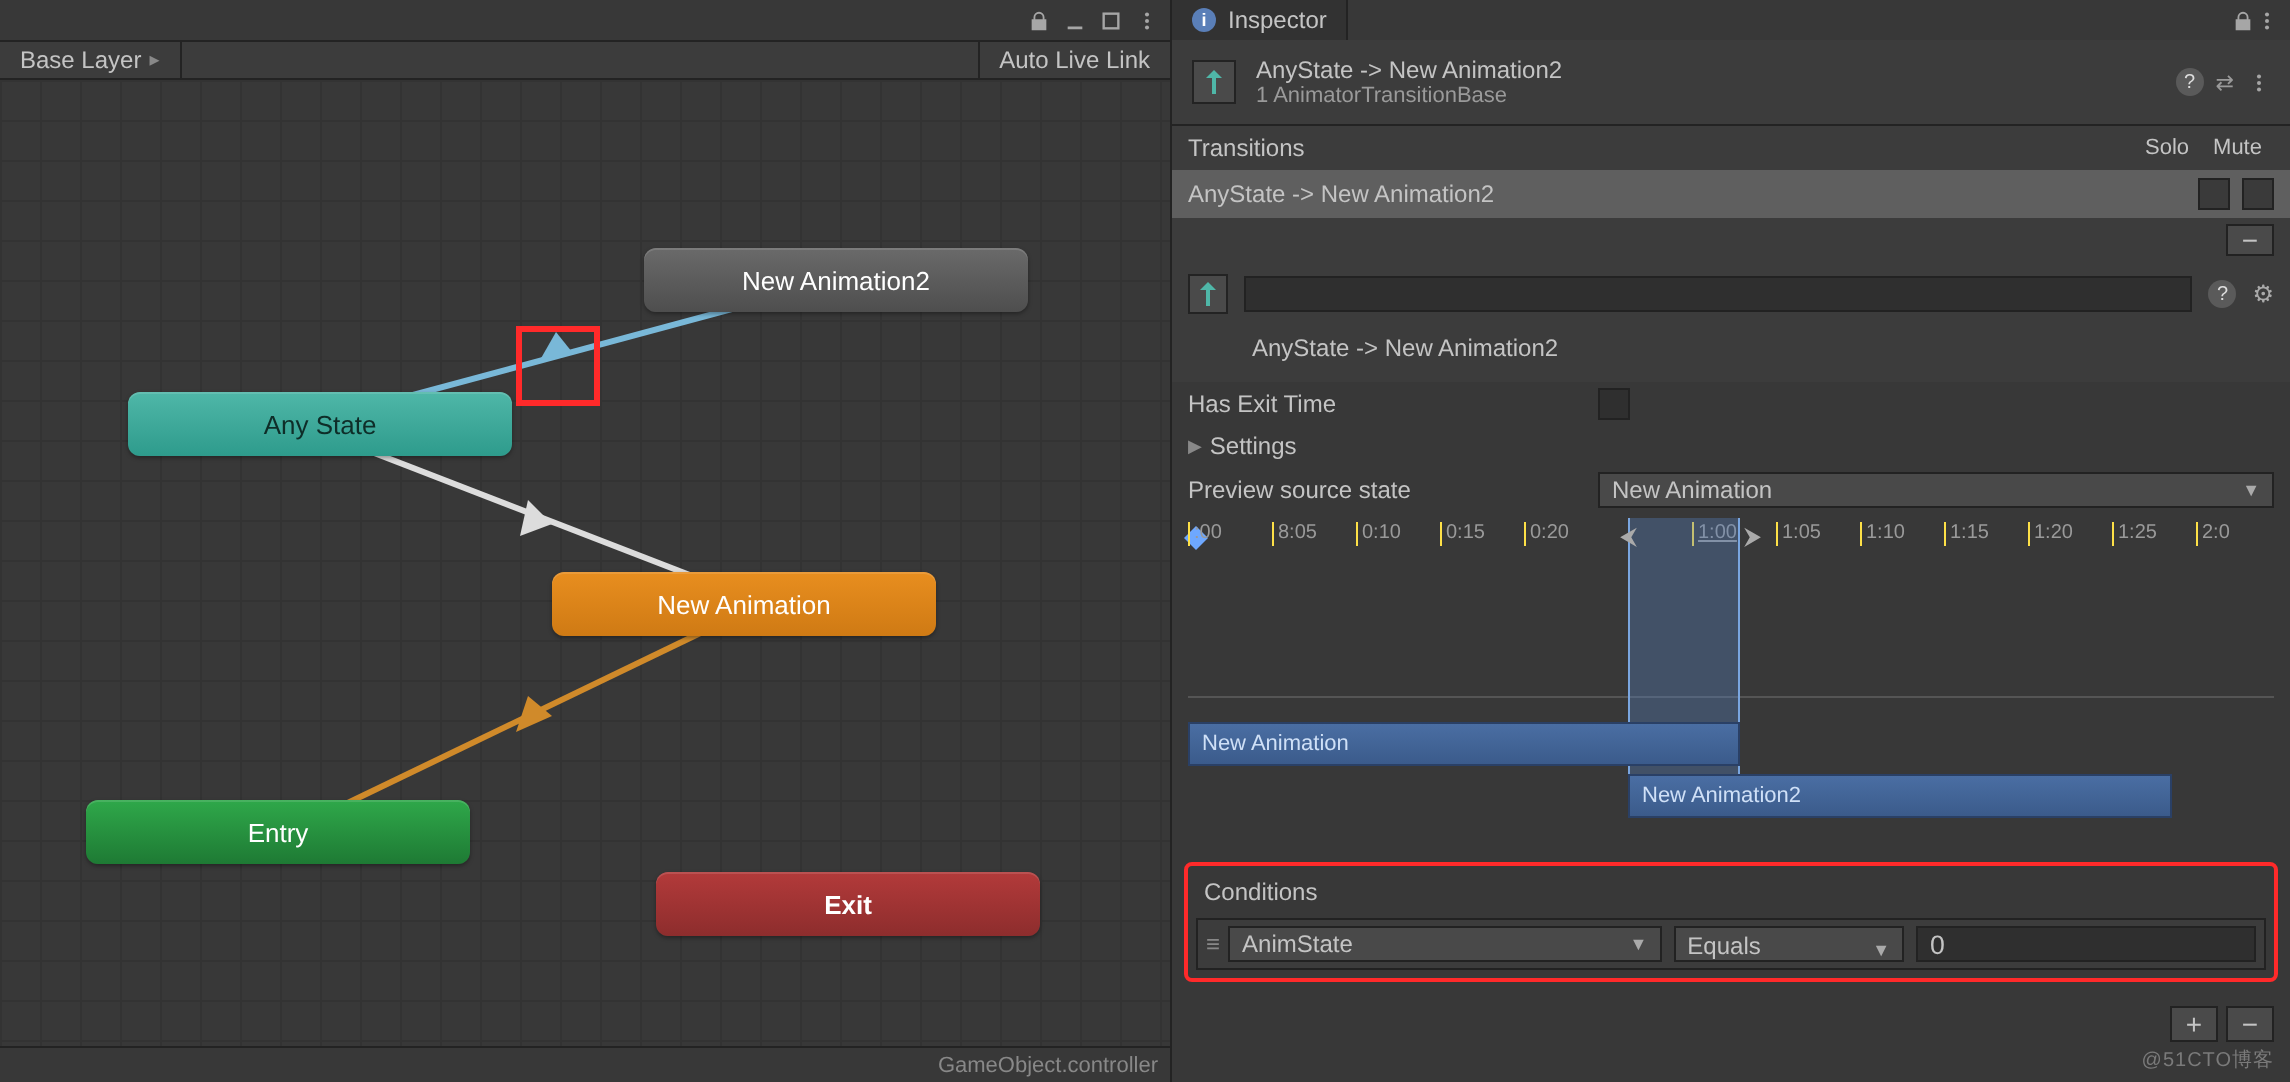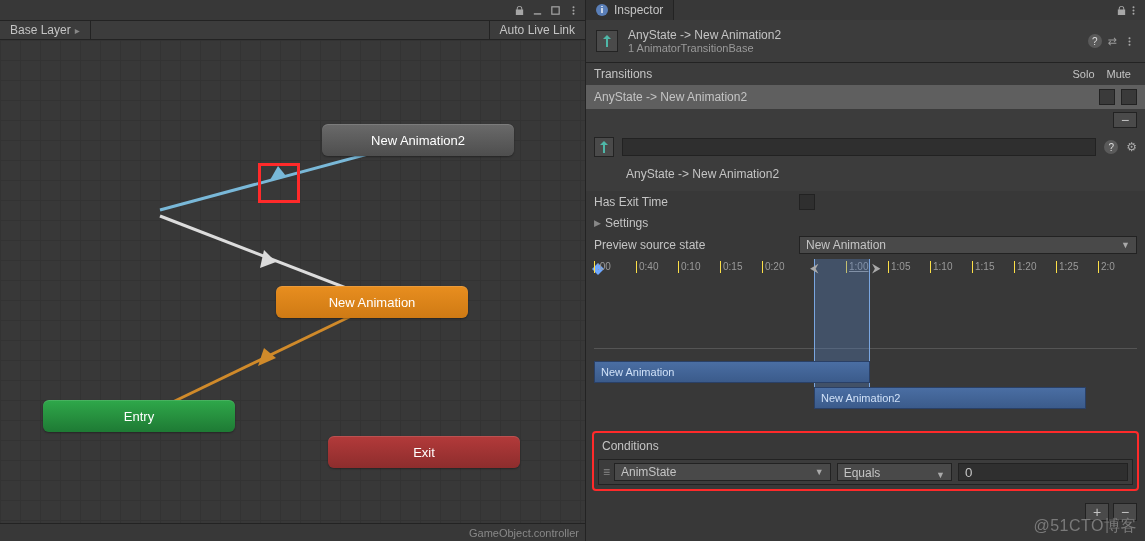--- a/index.html
+++ b/index.html
@@ -78,21 +78,21 @@
       align-items: center;
       justify-content: center;
       color: #fff;
       font-size: 13px;
       box-shadow: 0 1px 2px rgba(0,0,0,.35), inset 0 1px rgba(255,255,255,.12);
     }
     .state-anystate { left: 64px; top: 156px; background: linear-gradient(#4fb7a8,#2e9b8c); color:#0e2d28; font-weight:500; }
     .state-newanim2 { left: 322px; top: 84px;  background: linear-gradient(#6a6a6a,#4e4e4e); }
     .state-newanim  { left: 276px; top: 246px; background: linear-gradient(#e88e1f,#cf7a14); }
     .state-entry    { left: 43px;  top: 360px; background: linear-gradient(#2fa84a,#1e7a34); }
-    .state-exit     { left: 328px; top: 396px; background: linear-gradient(#b33a3a,#8d2d2d); }
+    .state-exit     { left: 328px; top: 396px; background: linear-gradient(#b33a3a,#8d2d2d); font-weight: bold; }
     .highlight-box {
       position: absolute;
       border: 3px solid #ff2a2a;
       pointer-events: none;
     }
     .hl-arrow { left: 258px; top: 123px; width: 42px; height: 40px; }
     .animator-status {
       height: 18px;
       background: #383838;
       border-top: 1px solid #232323;
@@ -261,21 +261,21 @@
     }
     .drag-handle { color:#888; letter-spacing:-2px; }
     .num-field { background:#2f2f2f;border:1px solid #222;height:18px;padding:0 6px; color:#c4c4c4; width:170px;}
     .plus-row { display:flex; justify-content:flex-end; padding:4px 8px; }
     .plus-btn {
       width:24px;height:18px;background:#4a4a4a;border:1px solid #222;
       display:flex;align-items:center;justify-content:center;color:#c4c4c4;font-size:14px;
     }
     .watermark {
       position:absolute; right:8px; bottom:4px;
-      color:#7a7a7a; font-size:16px; letter-spacing:.5px;
+      color:#7a7a7a; font-size:10px; letter-spacing:.5px;
       pointer-events:none;
     }
   </style>
 </head>
 <body>
 
 <div class="animator-panel">
   <div class="animator-windowbar">
     <span class="win-icon">
         <svg viewBox="0 0 12 12">
@@ -316,20 +316,23 @@
       <line x1="160" y1="170" x2="420" y2="100" stroke="#79b8d8" stroke-width="3"></line>
       <polygon points="286,136 278,126 270,140" fill="#79b8d8"></polygon>
 
       <line x1="160" y1="176" x2="372" y2="258" stroke="#dcdcdc" stroke-width="3"></line>
       <polygon points="276,222 264,210 260,228" fill="#dcdcdc"></polygon>
 
       <line x1="152" y1="372" x2="372" y2="266" stroke="#d08a2a" stroke-width="3"></line>
       <polygon points="276,318 264,308 258,326" fill="#d08a2a"></polygon>
     </svg>
 
+    <div class="state-node state-anystate">
+      <span>Any State</span>
+    </div>
     <div class="state-node state-newanim2">
       <span>New Animation2</span>
     </div>
     <div class="state-node state-newanim">
       <span>New Animation</span>
     </div>
     <div class="state-node state-entry">
       <span>Entry</span>
     </div>
     <div class="state-node state-exit">
@@ -430,21 +433,21 @@
       <span class="chev">▼</span>
     </div>
   </div>
 
   <div class="timeline-wrap">
     <div class="timeline-ruler" id="ruler">
       <svg class="playhead" style="left:6px;">
           <polygon points="6,0 12,6 6,12 0,6" fill="#6ea8ff"></polygon>
         </svg>
     <span class="ruler-tick" style="left: 8px;">:00</span>
-        <span class="ruler-tick" style="left: 50px;">0:40</span>
+        <span class="ruler-tick" style="left: 50px;">8:05</span>
         <span class="ruler-tick" style="left: 92px;">0:10</span>
         <span class="ruler-tick" style="left: 134px;">0:15</span>
         <span class="ruler-tick" style="left: 176px;">0:20</span>
         <span class="ruler-tick" style="left: 230px; margin-top: 21px;">0:25</span>
         <span class="ruler-tick" style="left: 260px; text-decoration: underline;">1:00</span>
         <span class="ruler-tick" style="left: 302px;">1:05</span>
         <span class="ruler-tick" style="left: 344px;">1:10</span>
         <span class="ruler-tick" style="left: 386px;">1:15</span>
         <span class="ruler-tick" style="left: 428px;">1:20</span>
         <span class="ruler-tick" style="left: 470px;">1:25</span>

